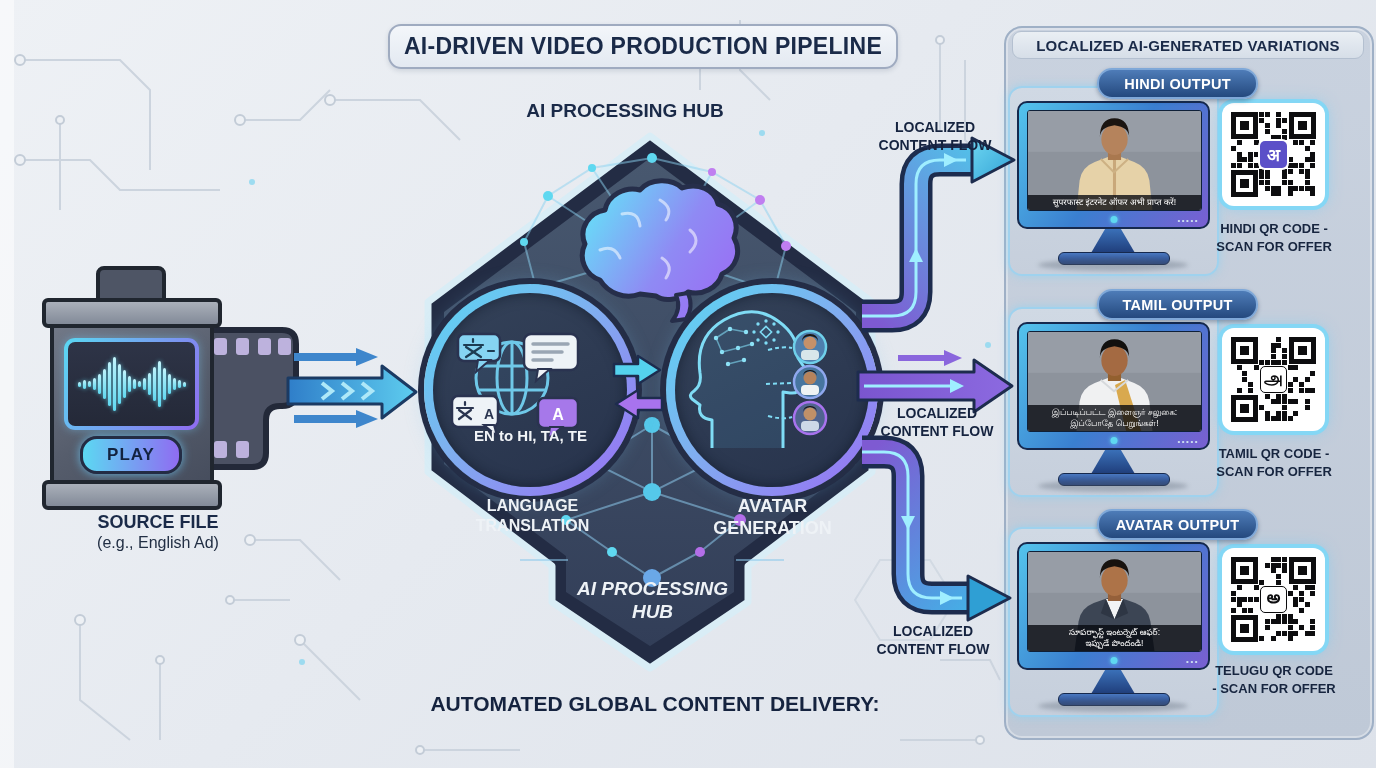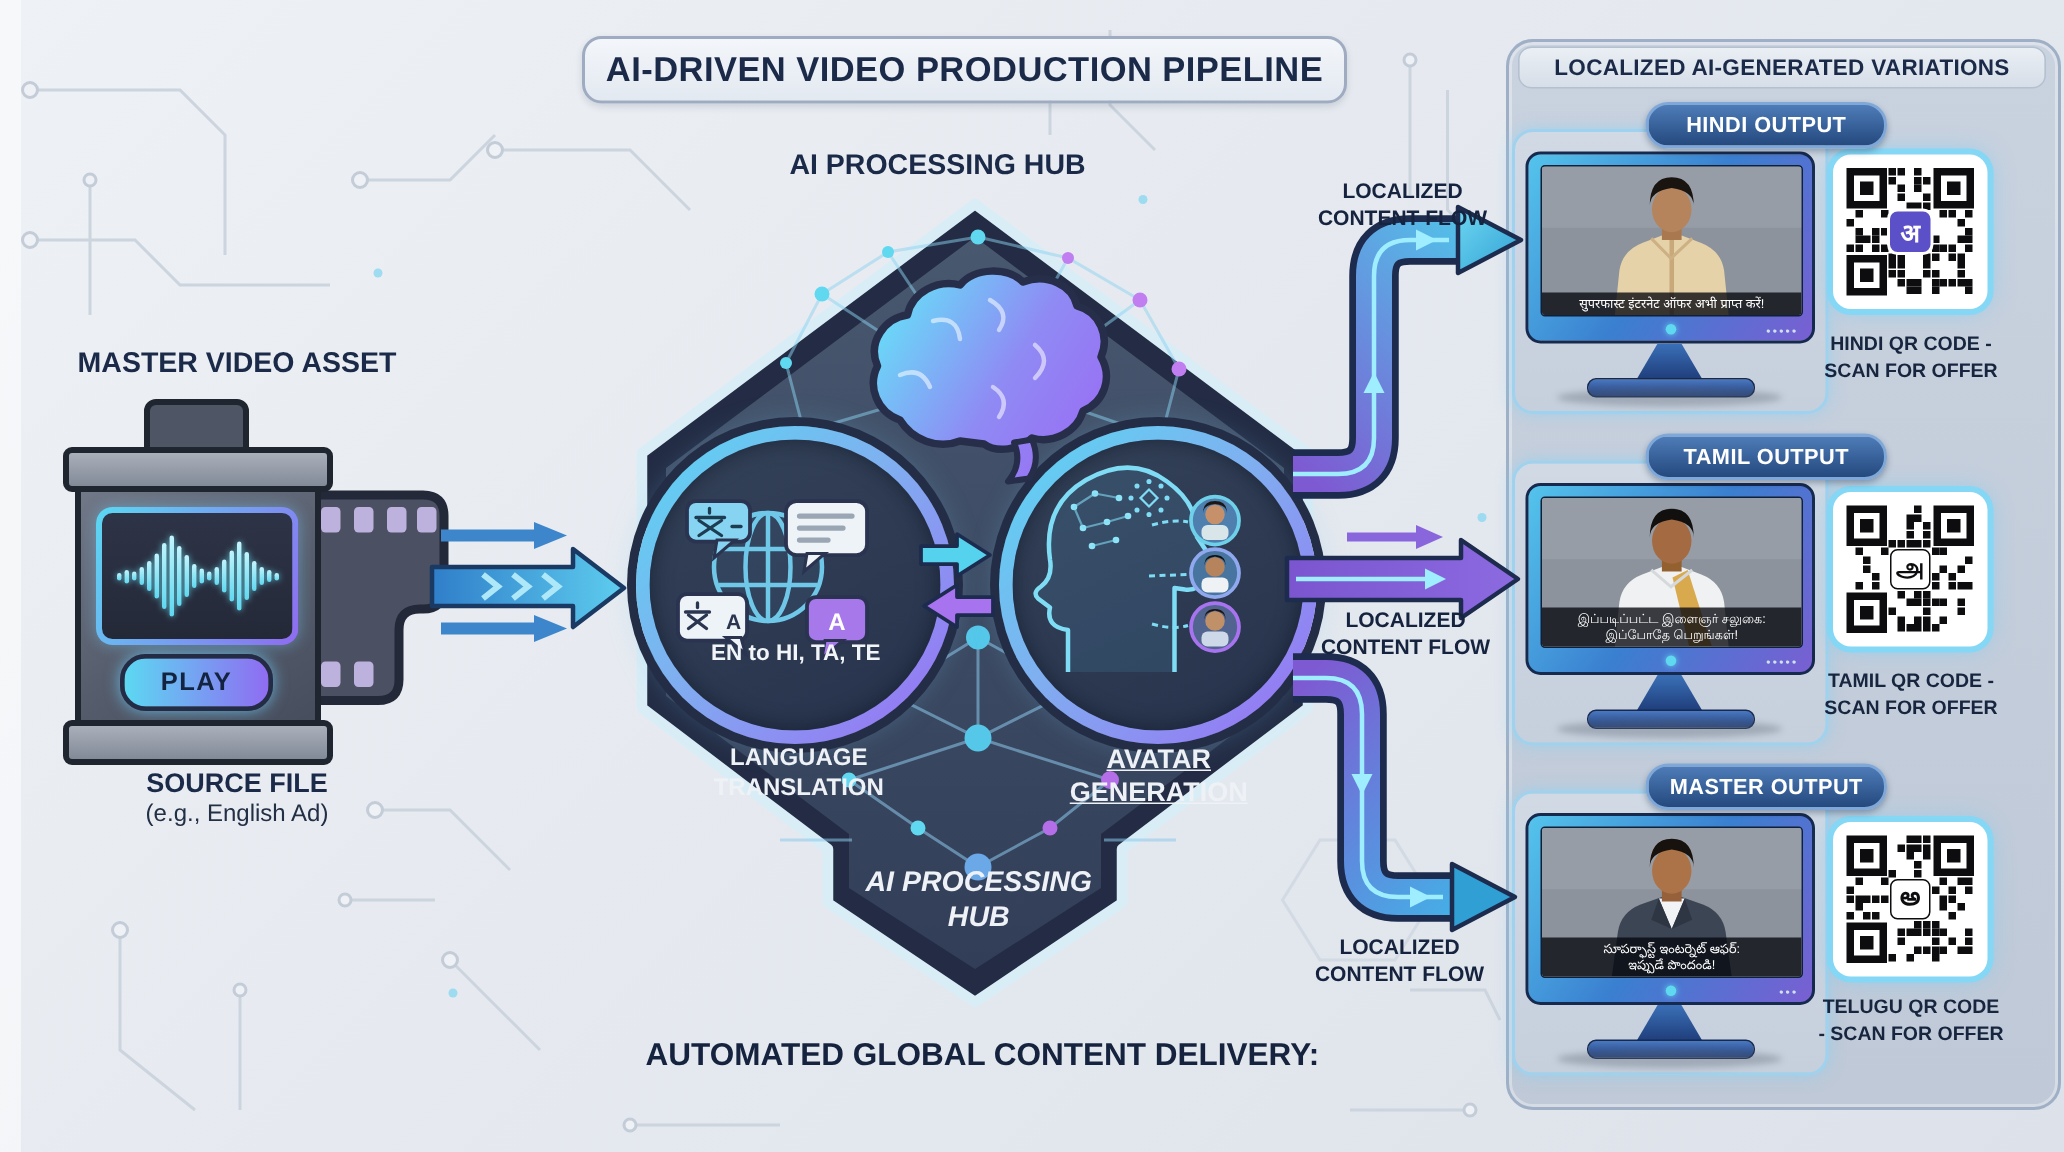--- a/index.html
+++ b/index.html
@@ -414,21 +414,21 @@
         <b style="left: 79.3px; top: 73.7px; width: 5px; height: 5px;"></b>
         <b style="left: 28.3px; top: 79.3px; width: 5px; height: 5px;"></b>
         <b style="left: 39.7px; top: 79.3px; width: 5px; height: 5px;"></b>
         <b style="left: 56.7px; top: 79.3px; width: 5px; height: 5px;"></b>
       </div>
   </div>
   <div class="abs qr-caption" style="left:1212px;top:662px;">
     <div>TELUGU QR CODE</div>
     <div>- SCAN FOR OFFER</div>
   </div>
-  <div class="abs badge" style="left:1097px;top:509px;">MASTER OUTPUT</div>
+  <div class="abs badge" style="left:1097px;top:509px;">AVATAR OUTPUT</div>
 
   <svg class="abs" style="left:0;top:0;z-index:1" width="1376" height="768" viewBox="0 0 1376 768">
     <defs>
       <linearGradient id="gHex" x1="0" y1="0" x2="0" y2="1">
         <stop offset="0" stop-color="#48586f"></stop>
           <stop offset="1" stop-color="#323e58"></stop>
       </linearGradient>
     </defs>
     <polygon points="650,136 872,302 872,472 748,566 748,602 650,668 552,602 552,566 428,472 428,302" fill="#232c44" stroke="#d9edf6" stroke-width="7" stroke-linejoin="round"></polygon>
     <polygon points="650,158 856,312 856,464 734,556 734,592 650,646 566,592 566,556 444,464 444,312" fill="url(#gHex)"></polygon>
@@ -708,31 +708,30 @@
         <i style="height: 8px;"></i>
         <i style="height: 5px;"></i>
       </div>
   </div>
   <div class="abs play-btn">PLAY</div>
   <div class="abs flange" style="left:42px;top:480px;"></div>
 
   <div class="abs ttl" style="left:520px;top:100px;width:210px;font-size:19px;z-index:6">AI PROCESSING HUB</div>
   <div class="abs title-box">AI-DRIVEN VIDEO PRODUCTION PIPELINE</div>
 
-  <div class="abs ttl" style="left:40px;top:232px;width:236px;font-size:19px;z-index:6">MASTER VIDEO ASSET</div>
   <div class="abs ttl" style="left:58px;top:512px;width:200px;font-size:18px;z-index:6">SOURCE FILE</div>
   <div class="abs" style="left:46px;top:534px;width:224px;font-size:16px;color:#222f44;text-align:center;z-index:6">(e.g., English Ad)</div>
 
   <div class="abs circ-cap" style="left:448px;top:427px;width:165px;font-size:15px;">EN to HI, TA, TE</div>
 
   <div class="abs hub-label" style="left:445px;top:496px;width:175px;font-size:16px;">
     <div>LANGUAGE</div>
     <div>TRANSLATION</div>
   </div>
-  <div class="abs hub-label" style="left:685px;top:496px;width:175px;font-size:18px;text-decoration:underline;">
+  <div class="abs hub-label" style="left:685px;top:496px;width:175px;font-size:18px;">
     <div>AVATAR</div>
     <div>GENERATION</div>
   </div>
   <div class="abs hub-label" style="left:575px;top:577px;width:155px;font-size:19px;font-style:italic;">
     <div>AI PROCESSING</div>
     <div>HUB</div>
   </div>
 
   <div class="abs flow-label" style="left:868px;top:118px;width:134px;">
     <div>LOCALIZED</div>

